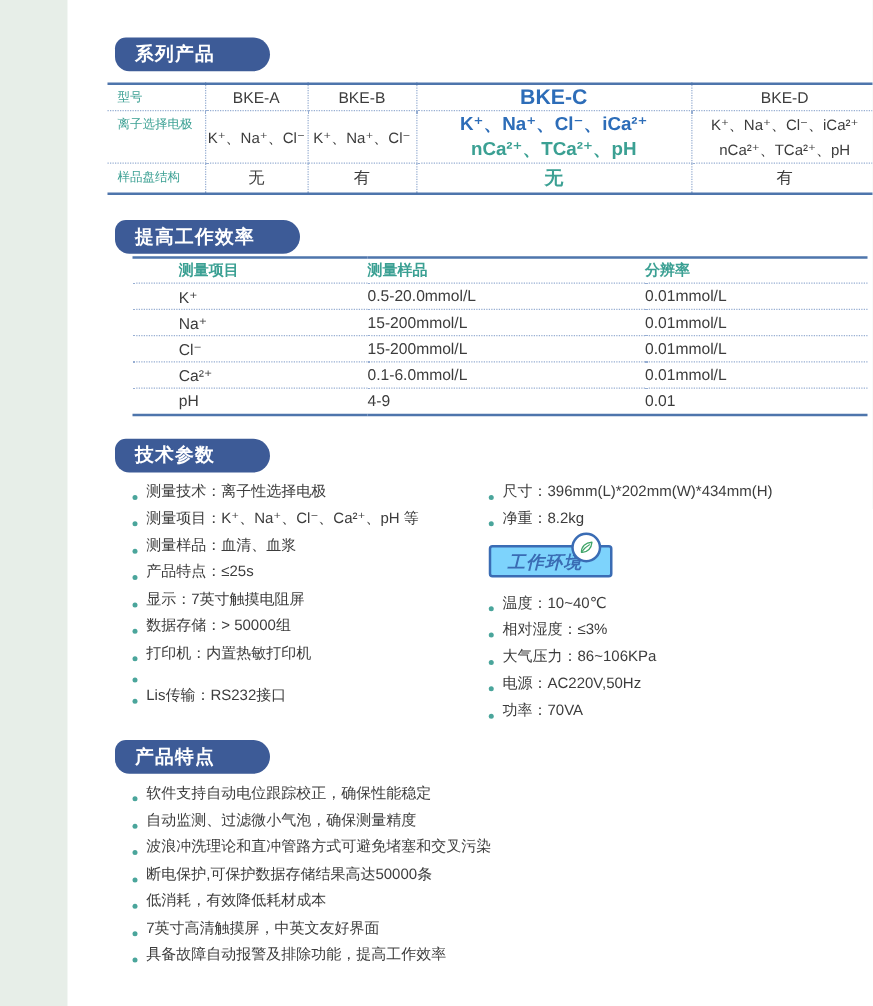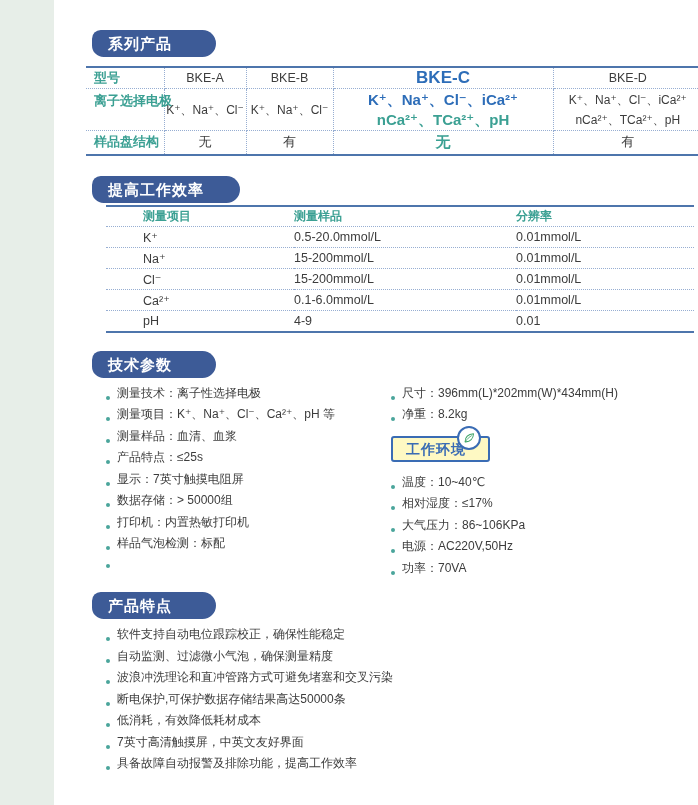--- a/index.html
+++ b/index.html
@@ -25,21 +25,21 @@
   .badge.wide{padding-right:36px;}
 
   
   table{border-collapse:collapse;}
   .series-table{
     margin:9px 0 0 32px;width:616px;table-layout:fixed;
     border-top:2px solid var(--line);border-bottom:2px solid var(--line);
   }
   .series-table td,.series-table th{padding:0;vertical-align:middle;}
   .series-table th{
-    text-align:left;padding-left:8px;color:var(--teal);font-size:13px;font-weight:bold;white-space:nowrap;
+    text-align:left;padding-left:8px;color:var(--teal);font-size:10px;font-weight:normal;white-space:nowrap;
   }
   .series-table td{text-align:center;font-size:12px;white-space:nowrap;}
   .series-table .vline{border-right:1px dotted var(--dot);}
   .series-table tr.sep td,.series-table tr.sep th{border-bottom:1px dotted var(--dot);}
   .row-model{height:21px;}
   .row-elec{height:42px;}
   .row-tray{height:24px;}
   .model-name{font-size:12.5px;}
   .hl .model-name{color:var(--blue);font-size:17px;font-weight:bold;}
   .elec-line{display:block;line-height:20px;font-size:12px;}
@@ -68,23 +68,23 @@
   .li{display:flex;align-items:center;line-height:21.5px;font-size:12px;color:var(--text);}
   .li .dot{flex:none;width:4px;height:4px;border-radius:50%;background:#4aa59b;margin:9px 7px 0 0;}
   .tech-cols{display:flex;margin-top:5px;}
   .tech-left{margin-left:52px;width:285px;}
   .tech-right{width:300px;}
   .features{margin:5px 0 0 52px;}
 
   
   .env-wrap{margin:10px 0 6px 0;position:relative;height:30px;}
   .env-box{
-    display:inline-block;border:2px solid var(--envblue);border-radius:3px;background:#fef9c3;
+    display:inline-block;border:2px solid var(--envblue);border-radius:3px;background:#7dd3fc;
     color:var(--envblue);font-size:14px;font-weight:bold;line-height:20px;
-    padding:1px 22px 1px 13px;letter-spacing:1px;
+    padding:1px 22px 1px 13px;letter-spacing:1px;font-style:italic;
   }
   .env-circle{
     position:absolute;left:66px;top:-10px;width:24px;height:24px;border-radius:50%;
     border:2px solid var(--envblue);background:#fff;display:flex;align-items:center;justify-content:center;
   }
 </style>
 </head>
 <body>
 
 <div class="panel">
@@ -203,24 +203,24 @@
       <div class="li">
           <span class="dot"></span>
           <span>数据存储：&gt; 50000组</span>
         </div>
       <div class="li">
           <span class="dot"></span>
           <span>打印机：内置热敏打印机</span>
         </div>
       <div class="li">
           <span class="dot"></span>
-          <span>样品气泡检测：标配</span>
-        </div>
-      <div class="li">
-          <span class="dot"></span>
+        </div>
+      <div class="li">
+          <span class="dot"></span>
+          <span>Lis传输：RS232接口</span>
         </div>
     </div>
     <div class="tech-right">
       <div class="li">
           <span class="dot"></span>
           <span>尺寸：396mm(L)*202mm(W)*434mm(H)</span>
         </div>
       <div class="li">
           <span class="dot"></span>
           <span>净重：8.2kg</span>
@@ -235,21 +235,21 @@
           </svg>
         </span>
       </div>
 
       <div class="li">
           <span class="dot"></span>
           <span>温度：10~40℃</span>
         </div>
       <div class="li">
           <span class="dot"></span>
-          <span>相对湿度：≤17%</span>
+          <span>相对湿度：≤3%</span>
         </div>
       <div class="li">
           <span class="dot"></span>
           <span>大气压力：86~106KPa</span>
         </div>
       <div class="li">
           <span class="dot"></span>
           <span>电源：AC220V,50Hz</span>
         </div>
       <div class="li">

